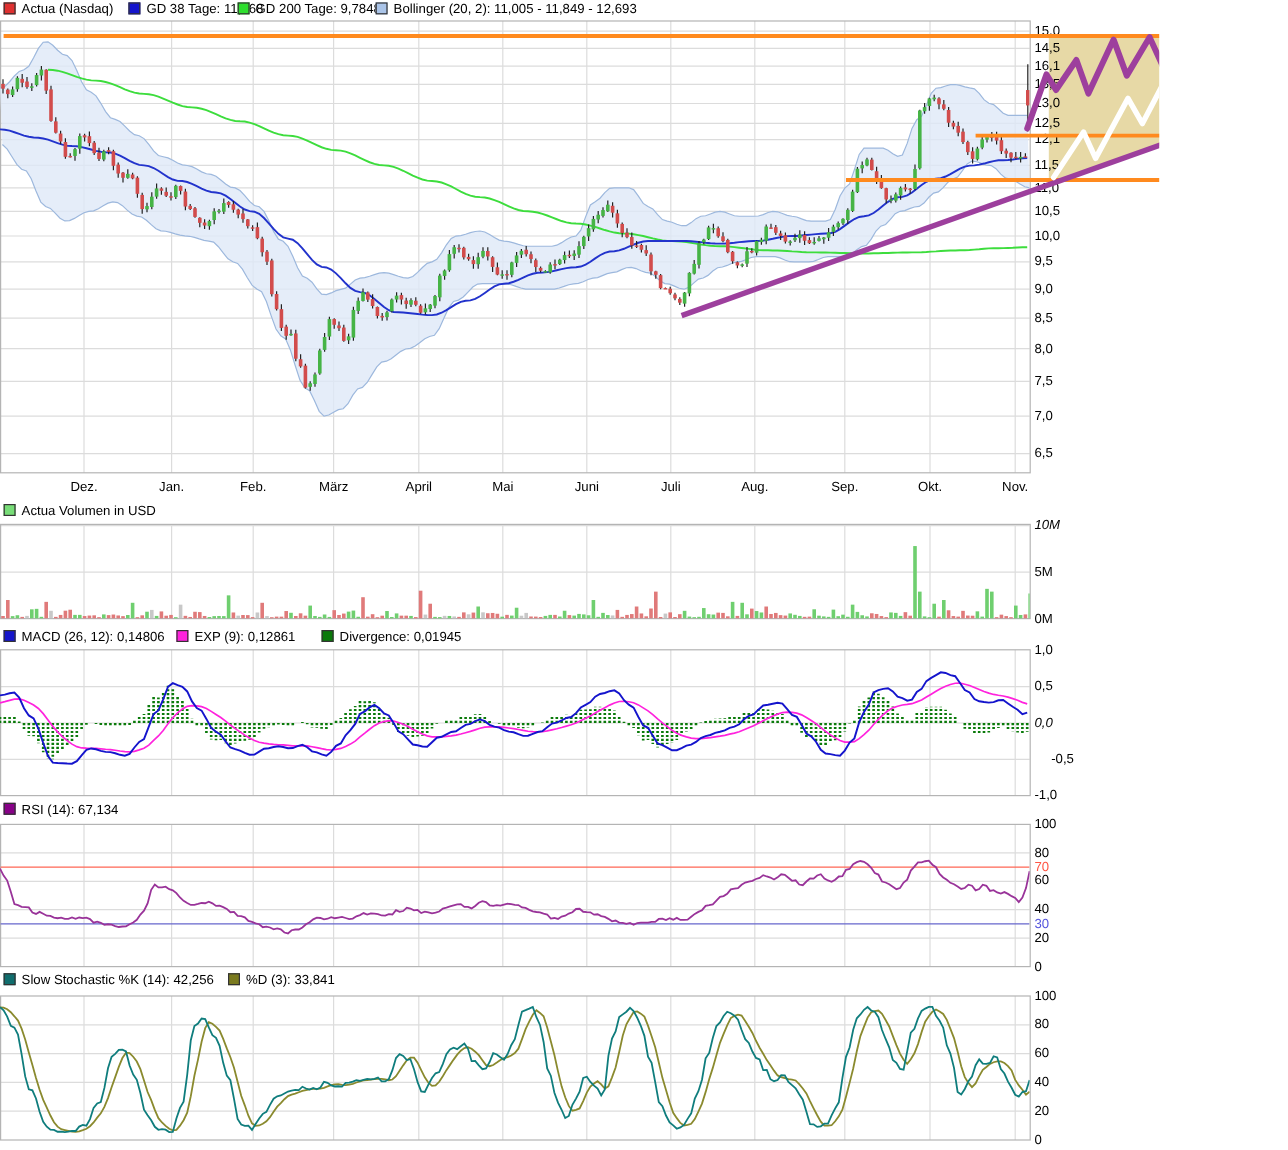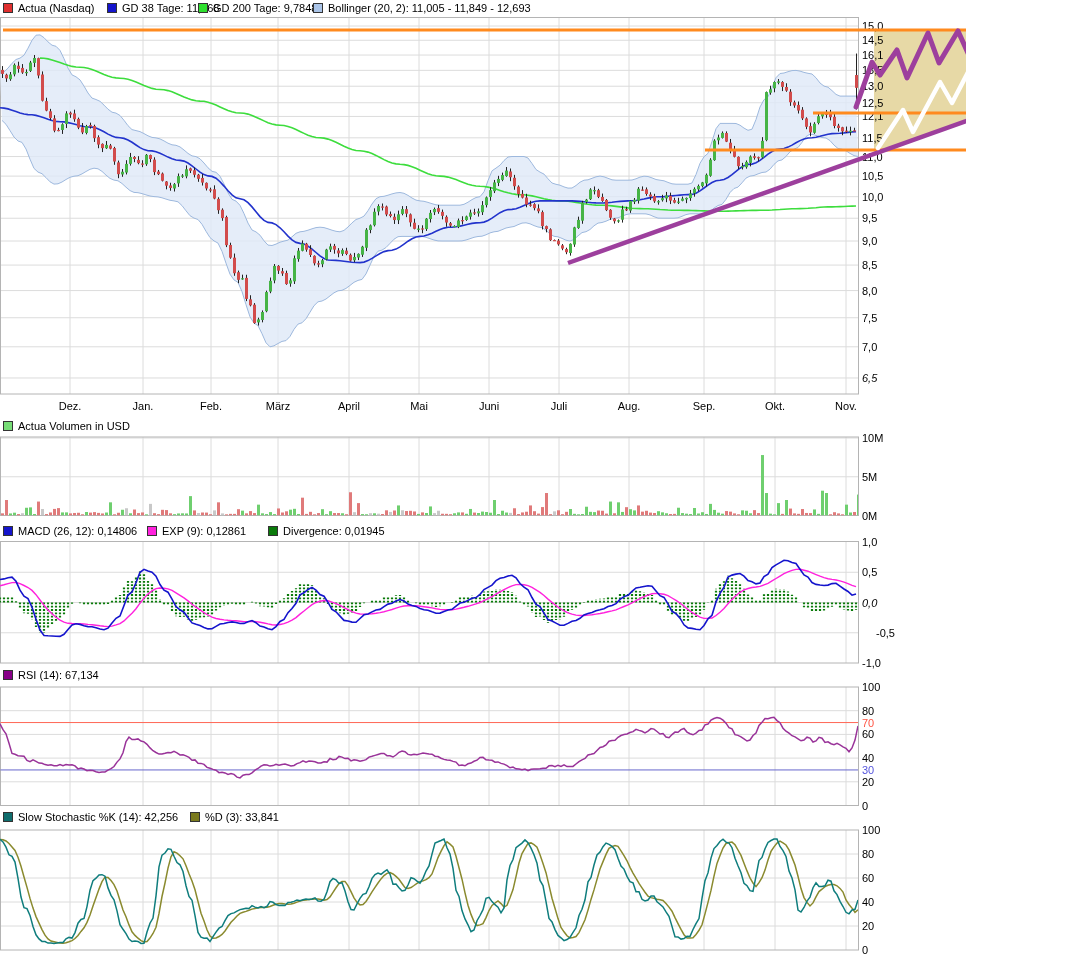--- a/index.html
+++ b/index.html
@@ -1044,22 +1044,22 @@
       <div class="lbl" style="left: 862px; top: 131.834px;">11,5</div>
       <div class="lbl" style="left: 862px; top: 150.544px;">11,0</div>
       <div class="lbl" style="left: 862px; top: 170.124px;">10,5</div>
       <div class="lbl" style="left: 862px; top: 190.66px;">10,0</div>
       <div class="lbl" style="left: 862px; top: 212.25px;">9,5</div>
       <div class="lbl" style="left: 862px; top: 235.007px;">9,0</div>
       <div class="lbl" style="left: 862px; top: 259.064px;">8,5</div>
       <div class="lbl" style="left: 862px; top: 284.581px;">8,0</div>
       <div class="lbl" style="left: 862px; top: 311.746px;">7,5</div>
       <div class="lbl" style="left: 862px; top: 340.785px;">7,0</div>
-      <div class="lbl" style="left: 862px; top: 371.977px; font-style: italic;">6,5</div>
-      <div class="lbl" style="left: 862px; top: 432px;">10M</div>
+      <div class="lbl" style="left: 862px; top: 371.977px;">6,5</div>
+      <div class="lbl" style="left: 862px; top: 432px; font-style: italic;">10M</div>
       <div class="lbl" style="left: 862px; top: 470.75px;">5M</div>
       <div class="lbl" style="left: 862px; top: 509.5px;">0M</div>
       <div class="lbl" style="left: 862px; top: 536px;">1,0</div>
       <div class="lbl" style="left: 862px; top: 566.25px;">0,5</div>
       <div class="lbl" style="left: 862px; top: 596.5px; font-style: italic;">0,0</div>
       <div class="lbl" style="left: 876px; top: 626.75px;">-0,5</div>
       <div class="lbl" style="left: 862px; top: 657px;">-1,0</div>
       <div class="lbl" style="left: 862px; top: 681px;">100</div>
       <div class="lbl" style="left: 862px; top: 704.7px;">80</div>
       <div class="lbl" style="left: 862px; top: 716.55px; color: rgb(255, 85, 68);">70</div>

